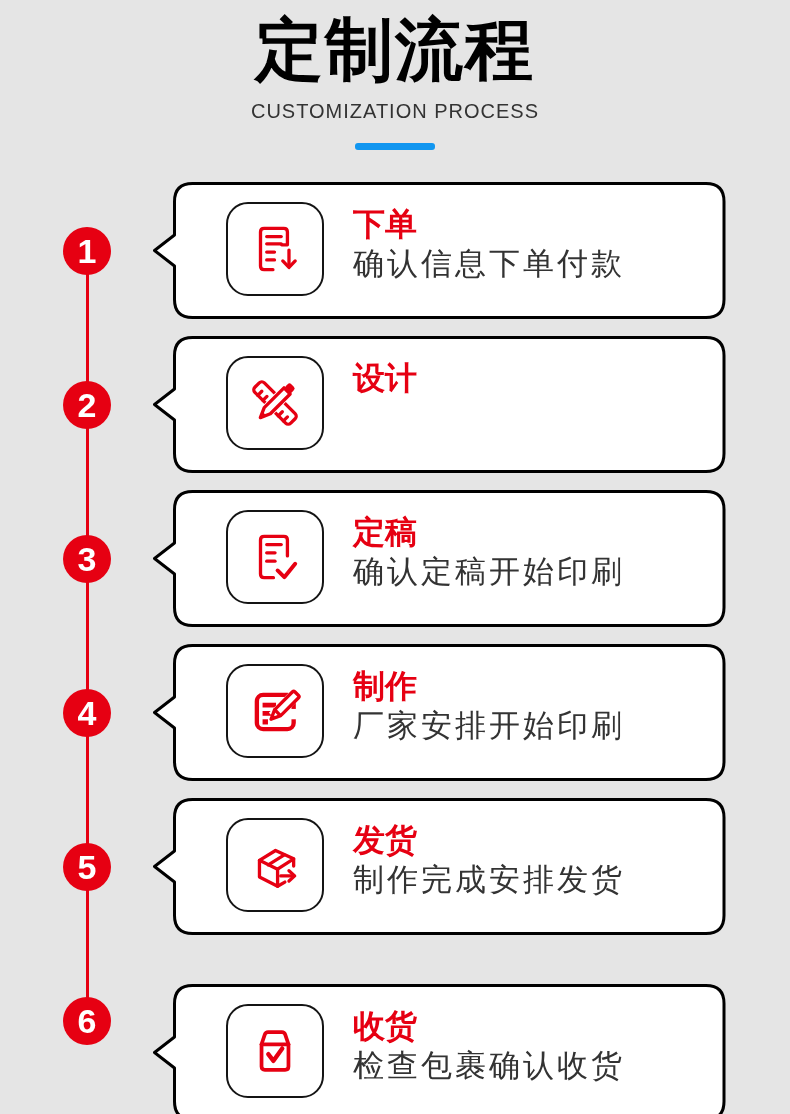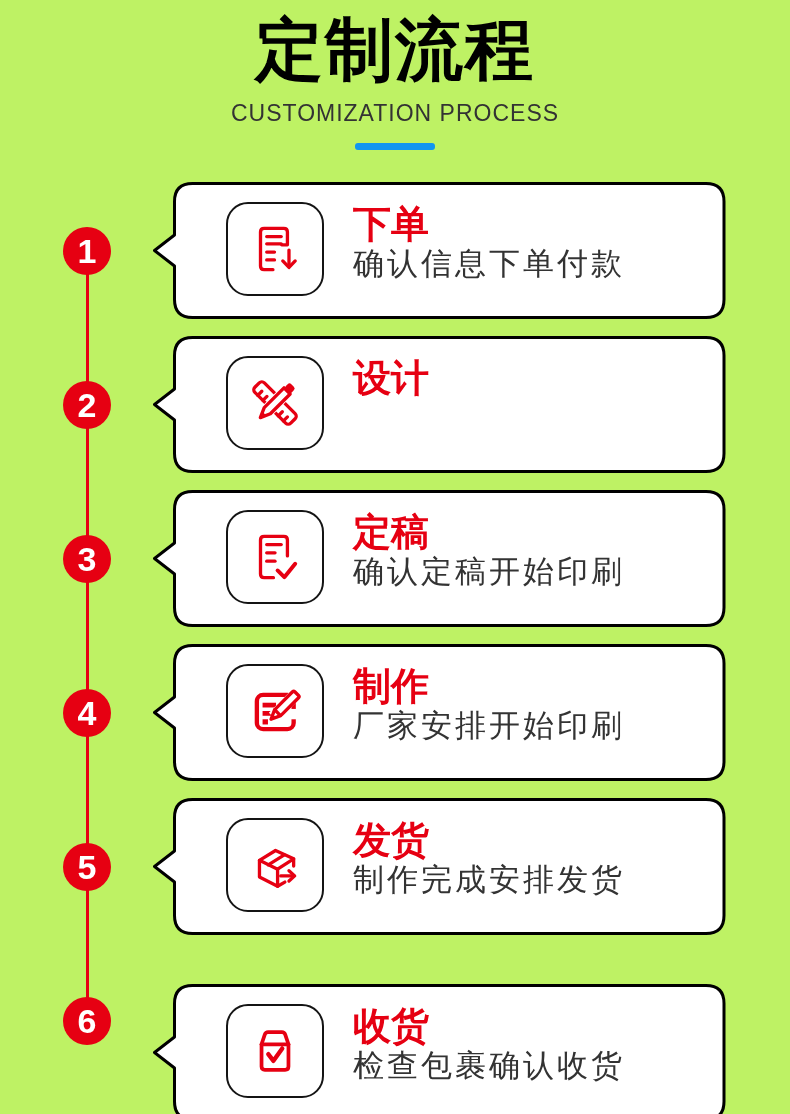--- a/index.html
+++ b/index.html
@@ -1,41 +1,41 @@
 <!DOCTYPE html>
 <html><head>
 <meta charset="utf-8">
 <style>
   html, body { margin: 0; padding: 0; background: #ffffff; }
   .page {
     position: relative;
     width: 790px;
     height: 1114px;
     margin: 0 auto;
-    background: #bef264;
+    background: #e5e5e5;
     overflow: hidden;
     font-family: "Liberation Sans", "DejaVu Sans", sans-serif;
   }
 
   
   .main-title {
     position: absolute;
     top: 10px; left: 0; width: 790px;
     text-align: center;
     font-size: 68px;
     font-weight: 900;
     letter-spacing: 2px;
     color: #000000;
     line-height: 1.15;
   }
   .sub-title {
     position: absolute;
     top: 100px; left: 0; width: 790px;
     text-align: center;
-    font-size: 23px;
+    font-size: 20px;
     letter-spacing: 1px;
     color: #333333;
     font-weight: 500;
   }
   .accent-bar {
     position: absolute;
     top: 143px; left: 355px;
     width: 80px; height: 7px;
     border-radius: 3px;
     background: #1196f0;
@@ -85,21 +85,21 @@
     align-items: center;
     justify-content: center;
     background: #ffffff;
     box-sizing: border-box;
   }
   .step-text {
     position: absolute;
     left: 200px; top: 20px;
   }
   .step-title {
-    font-size: 38px;
+    font-size: 32px;
     font-weight: bold;
     color: #e60012;
     line-height: 44px;
     font-family: Liberation Serif, serif;
   }
   .step-sub {
     font-size: 31px;
     letter-spacing: 3px;
     color: #333333;
     line-height: 36px;

